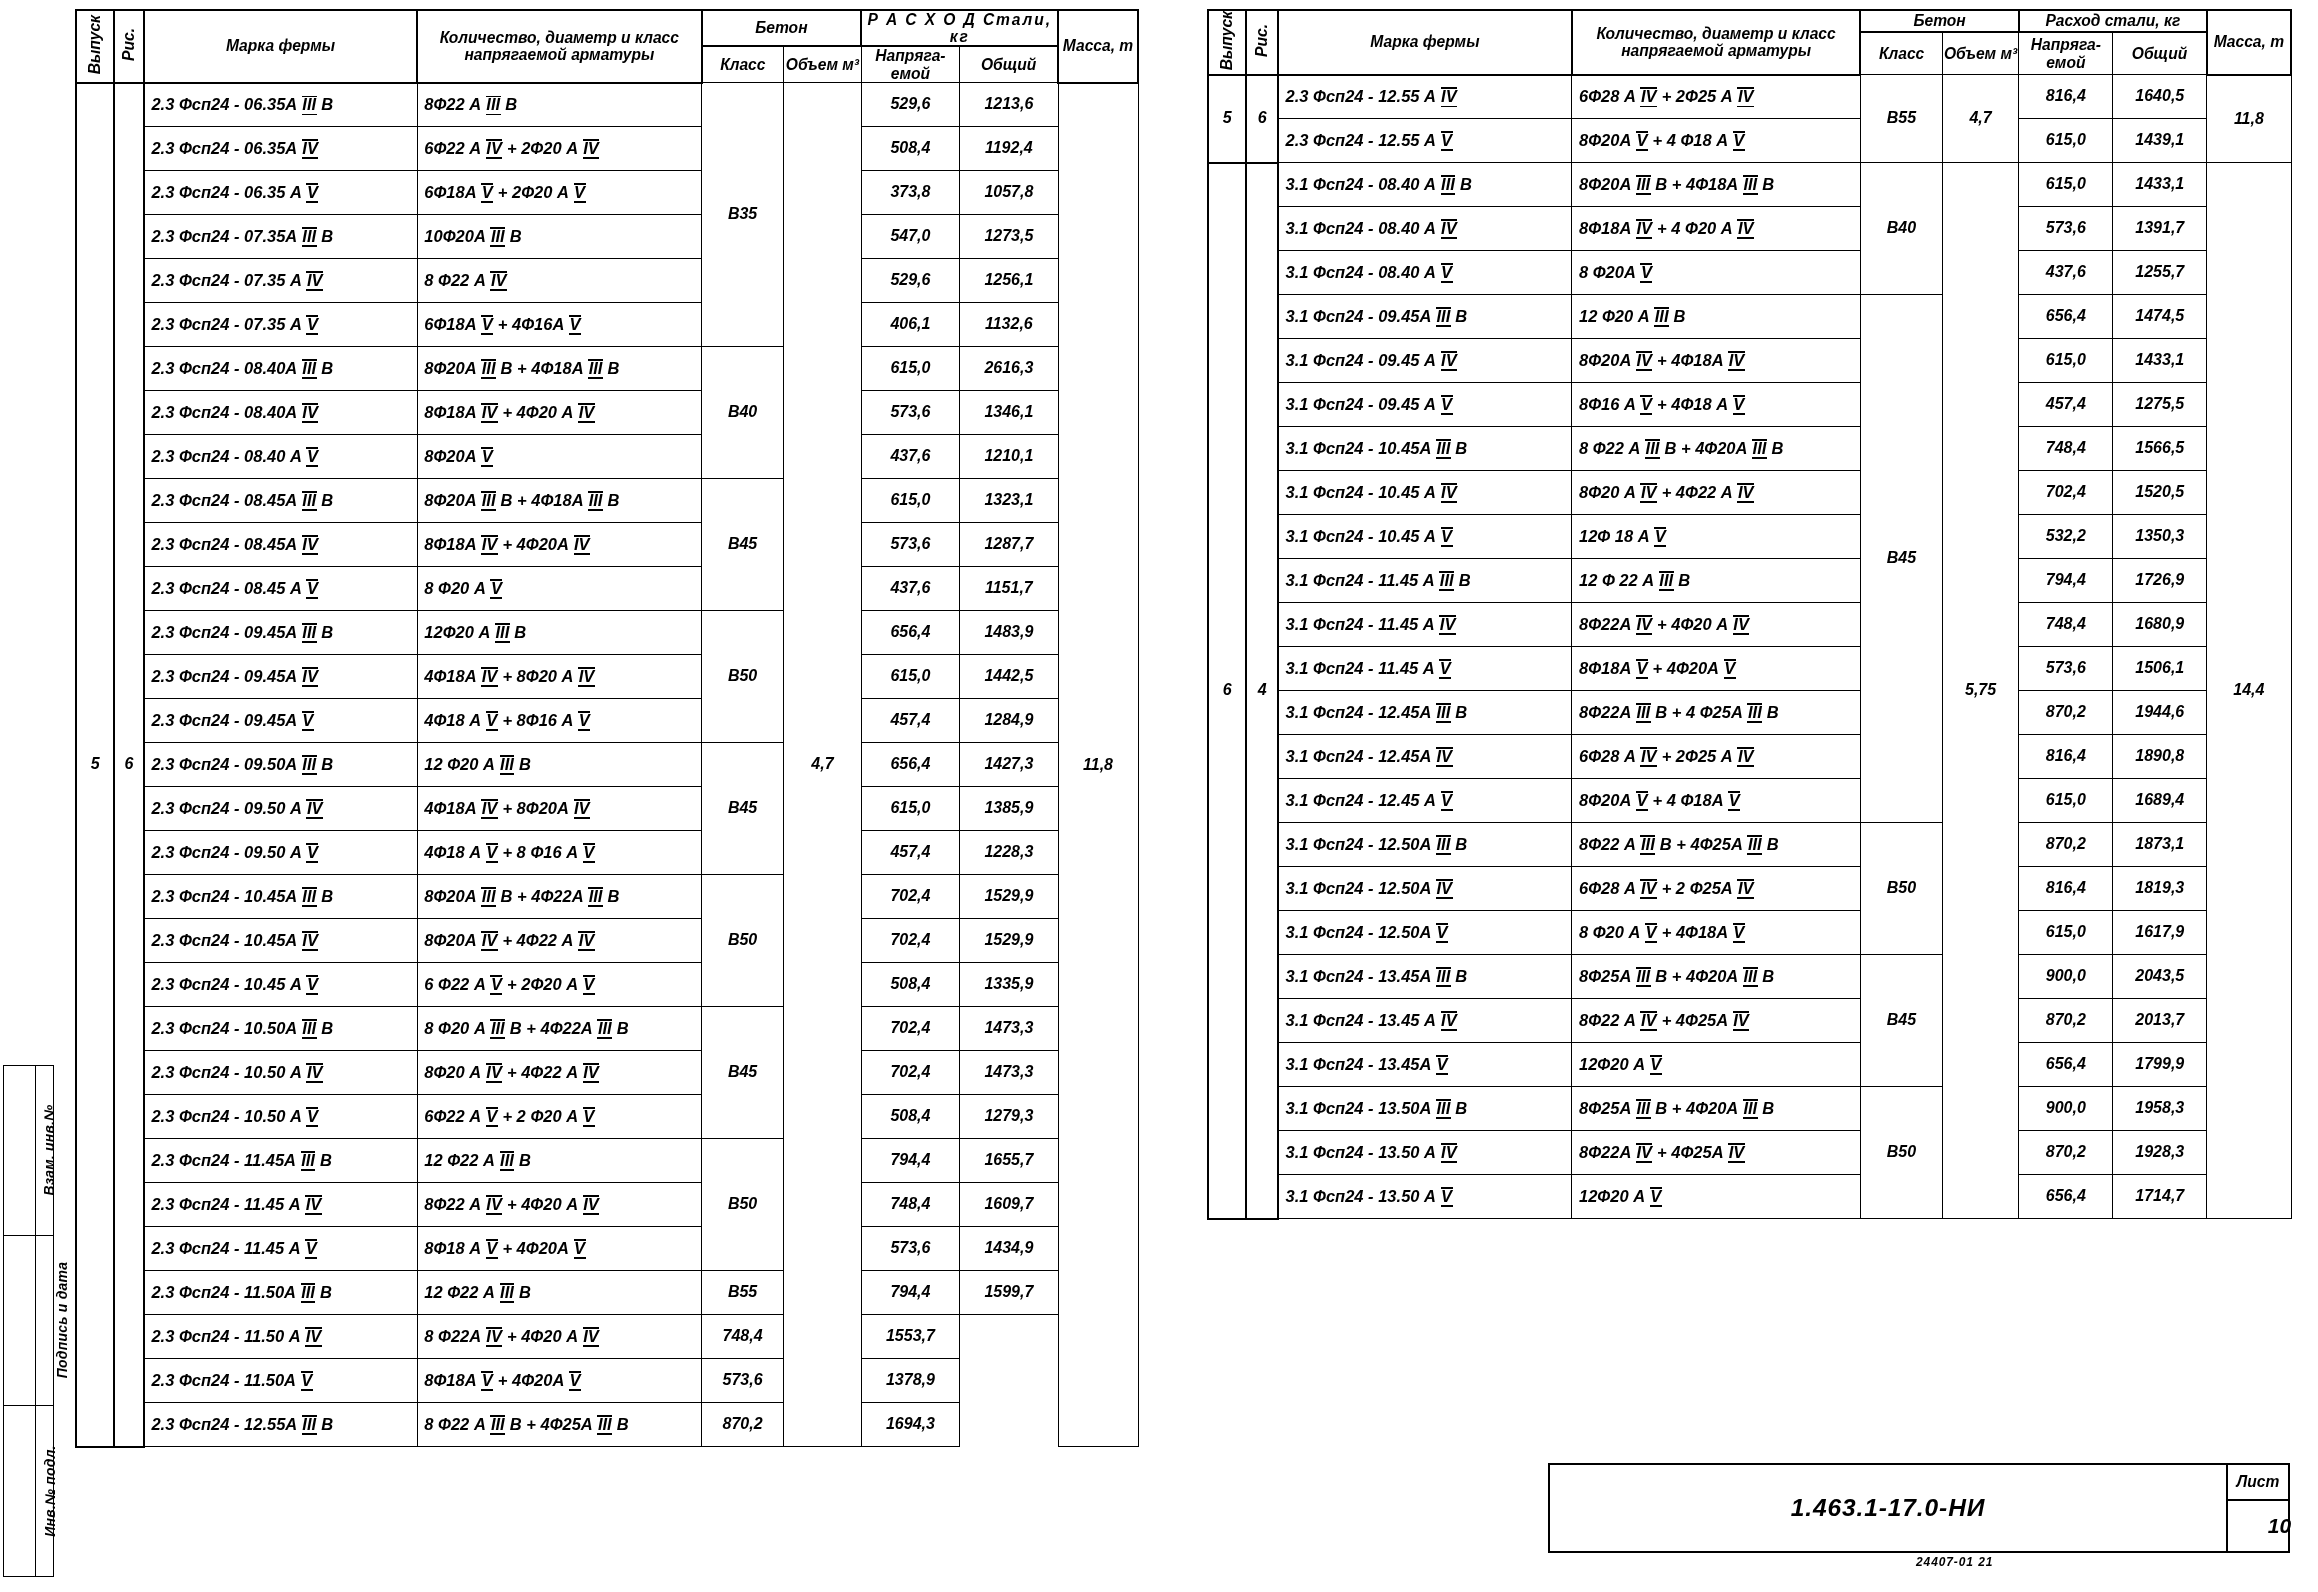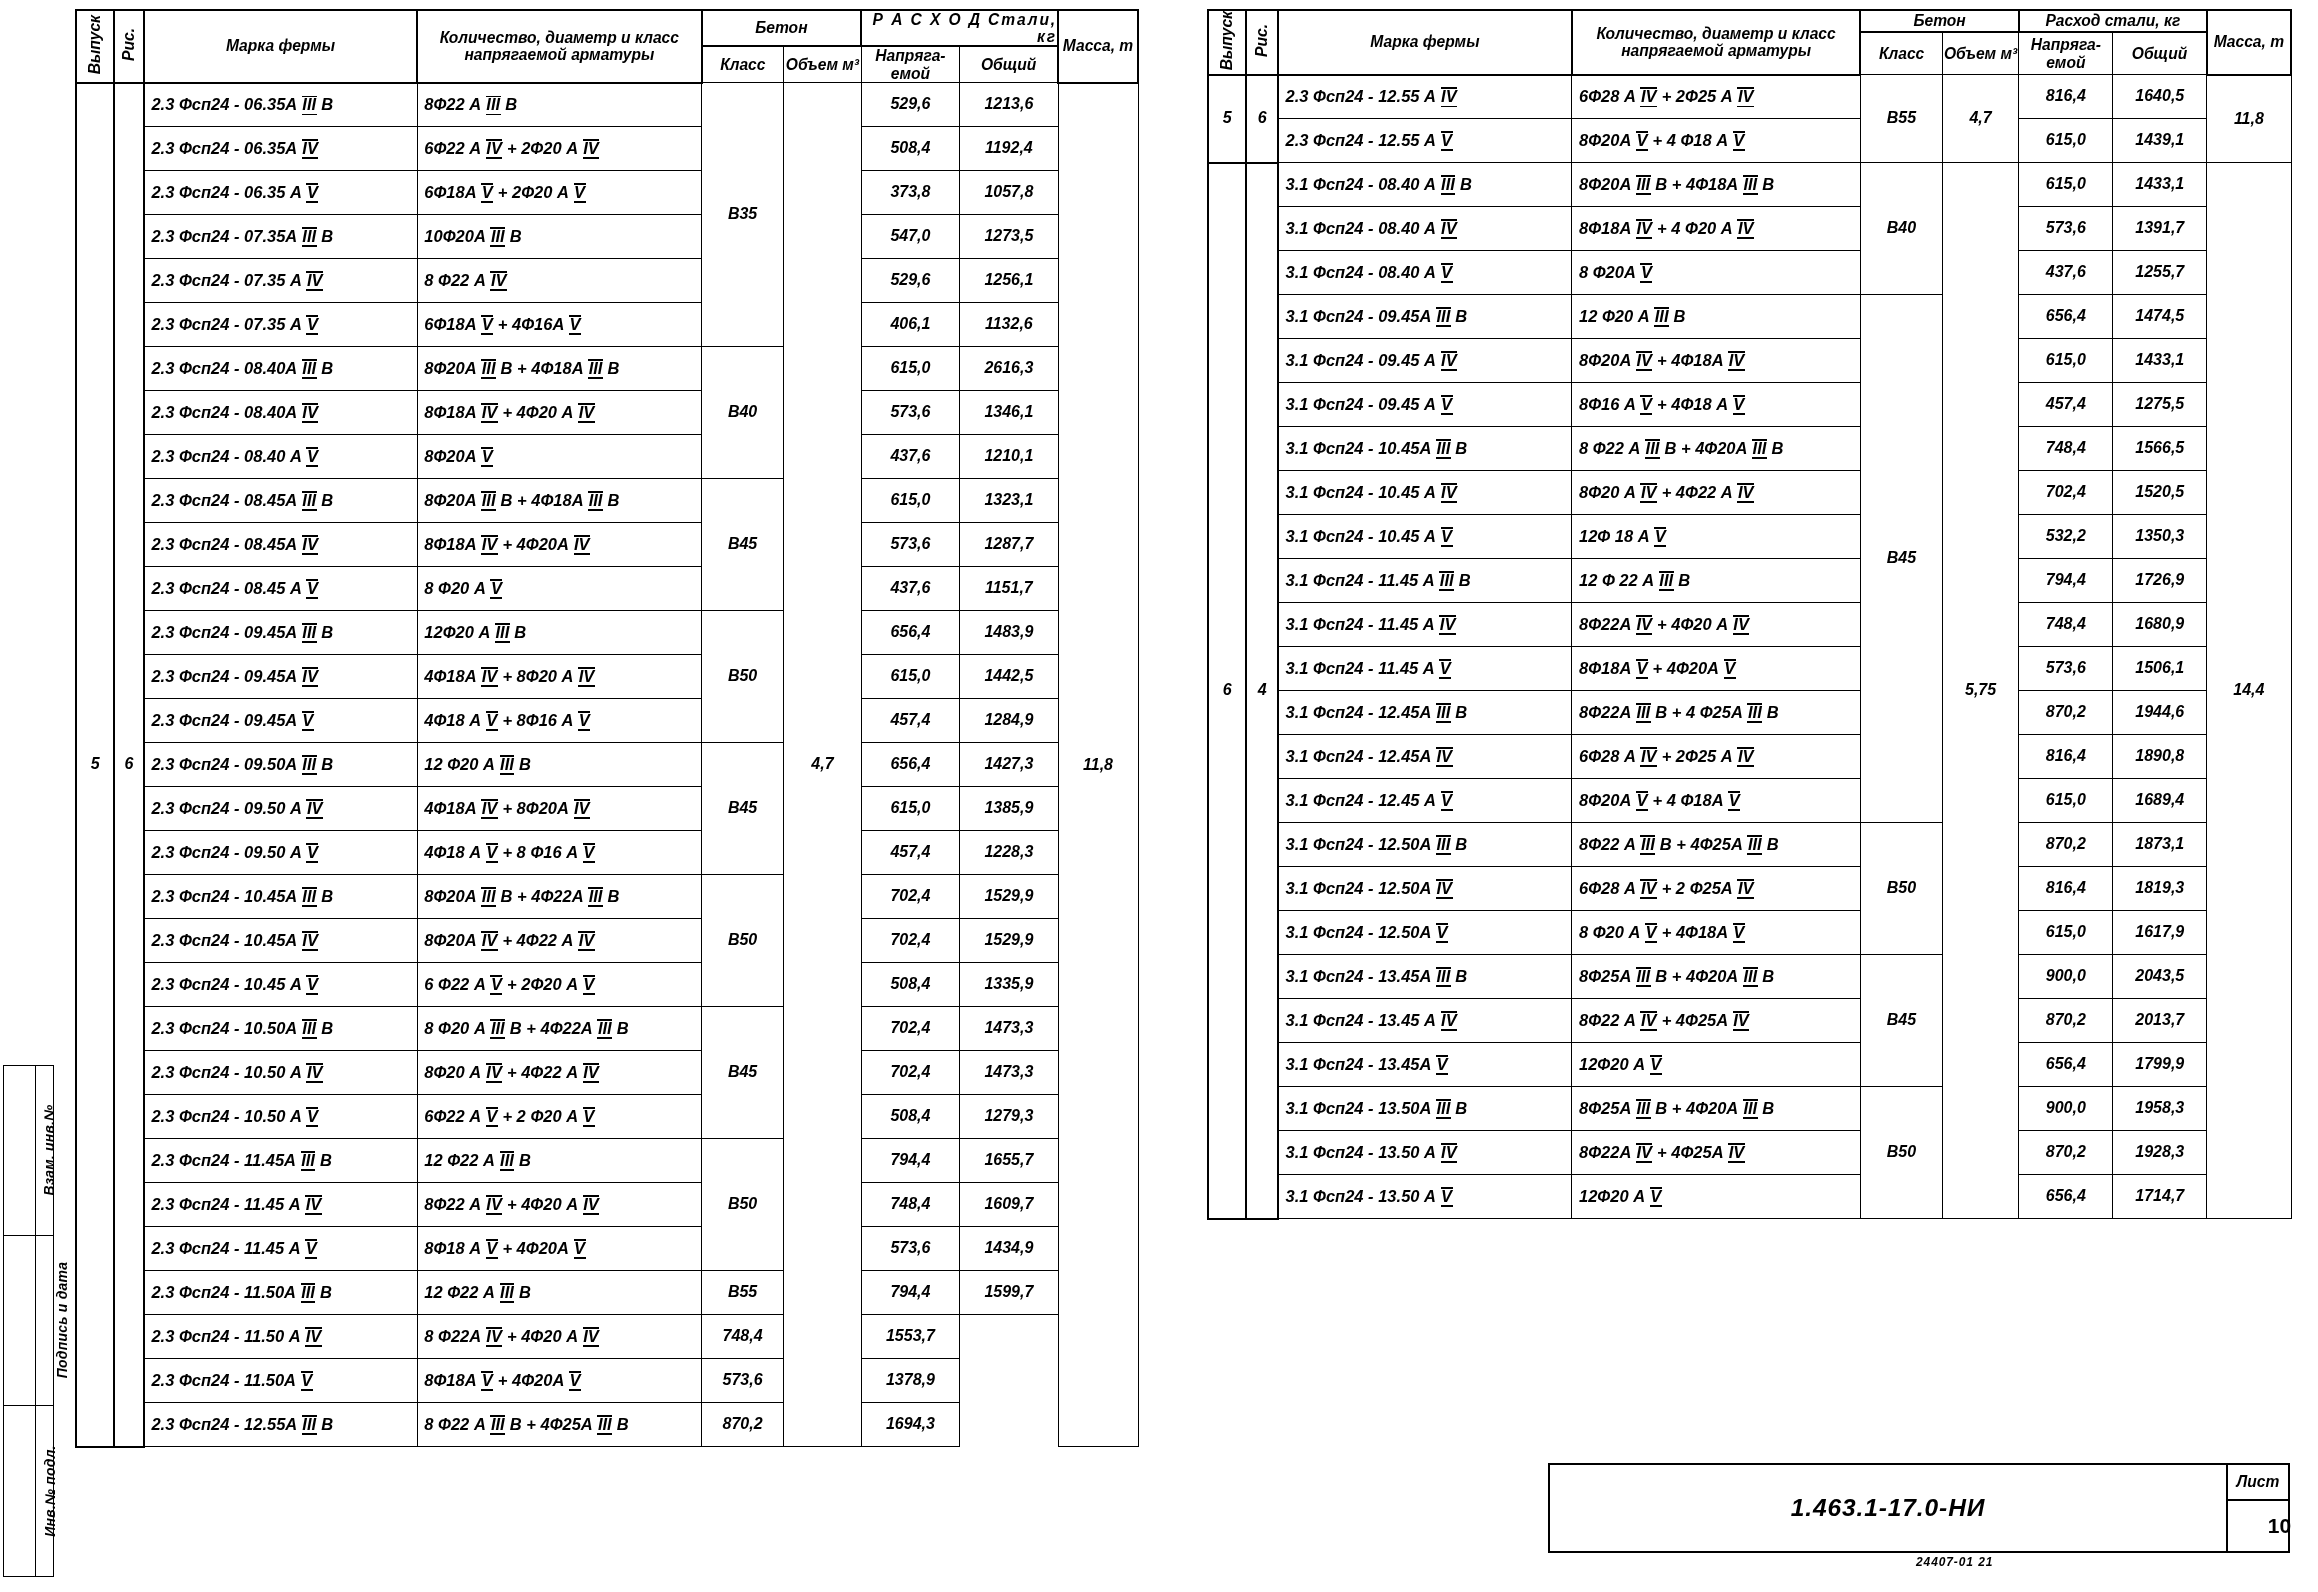--- a/index.html
+++ b/index.html
@@ -13,36 +13,36 @@
   #stamp .vtxt{position:absolute;left:0;top:0;width:33px;height:100%;
     display:flex;align-items:center;justify-content:flex-start;}
   #stamp .vtxt span{transform:rotate(-90deg);white-space:nowrap;font-size:14px;font-style:italic;font-weight:700;
     letter-spacing:0.2px;}
 
   
   .tbl{position:absolute;border-collapse:collapse;table-layout:fixed;}
   .tbl td,.tbl th{border:1.4px solid #000;padding:0;font-weight:700;font-style:italic;
     font-size:16px;line-height:1.05;text-align:center;vertical-align:middle;overflow:hidden;white-space:nowrap;}
   .tbl .hd{font-size:15.6px;font-style:italic;font-weight:700;line-height:1.12;white-space:normal;}
-  .tbl .hd.wide{letter-spacing:1.9px;text-align:right;}
+  .tbl .hd.wide{letter-spacing:1.9px;}
   .tbl td.l{text-align:left;padding-left:6.6px;font-size:16.5px;}
   .tbl td.thick{border-width:2.4px;}
   .vert{writing-mode:vertical-rl;transform:rotate(180deg);white-space:nowrap;font-size:15.6px;font-style:italic;font-weight:700;}
 
   
   .rn{position:relative;display:inline-block;padding:0 0.5px;}
   .rn::before{content:"";position:absolute;left:0;right:0;top:-0.9px;height:1.4px;background:#000;}
   .rn::after{content:"";position:absolute;left:0;right:0;bottom:-1.4px;height:1.4px;background:#000;}
 
   
   #titleblk{position:absolute;left:1548px;top:1463px;width:742px;height:90px;border:2.4px solid #000;box-sizing:border-box;display:flex;}
   #titleblk .tmain{flex:1;display:flex;align-items:center;justify-content:center;font-size:24.5px;font-style:italic;font-weight:700;letter-spacing:0.9px;}
   #titleblk .tside{width:62px;border-left:2.4px solid #000;box-sizing:border-box;display:flex;flex-direction:column;}
   #titleblk .tside .tlabel{height:34px;border-bottom:2.4px solid #000;display:flex;align-items:center;justify-content:center;font-size:15.6px;font-style:italic;font-weight:700;}
-  #titleblk .tside .tnum{flex:1;display:flex;align-items:center;justify-content:center;font-size:21px;font-weight:700;margin-left:43px;}
+  #titleblk .tside .tnum{flex:1;display:flex;align-items:center;justify-content:center;font-size:21px;font-style:italic;font-weight:700;margin-left:43px;}
   #stampcode{position:absolute;left:1916px;top:1555px;font-size:12px;font-style:italic;font-weight:700;letter-spacing:0.9px;}
 </style>
 </head>
 <body>
 
 <div id="stamp">
   <div class="sbox">
     <div class="vtxt">
         <span>Взам. инв.№</span>
       </div>

